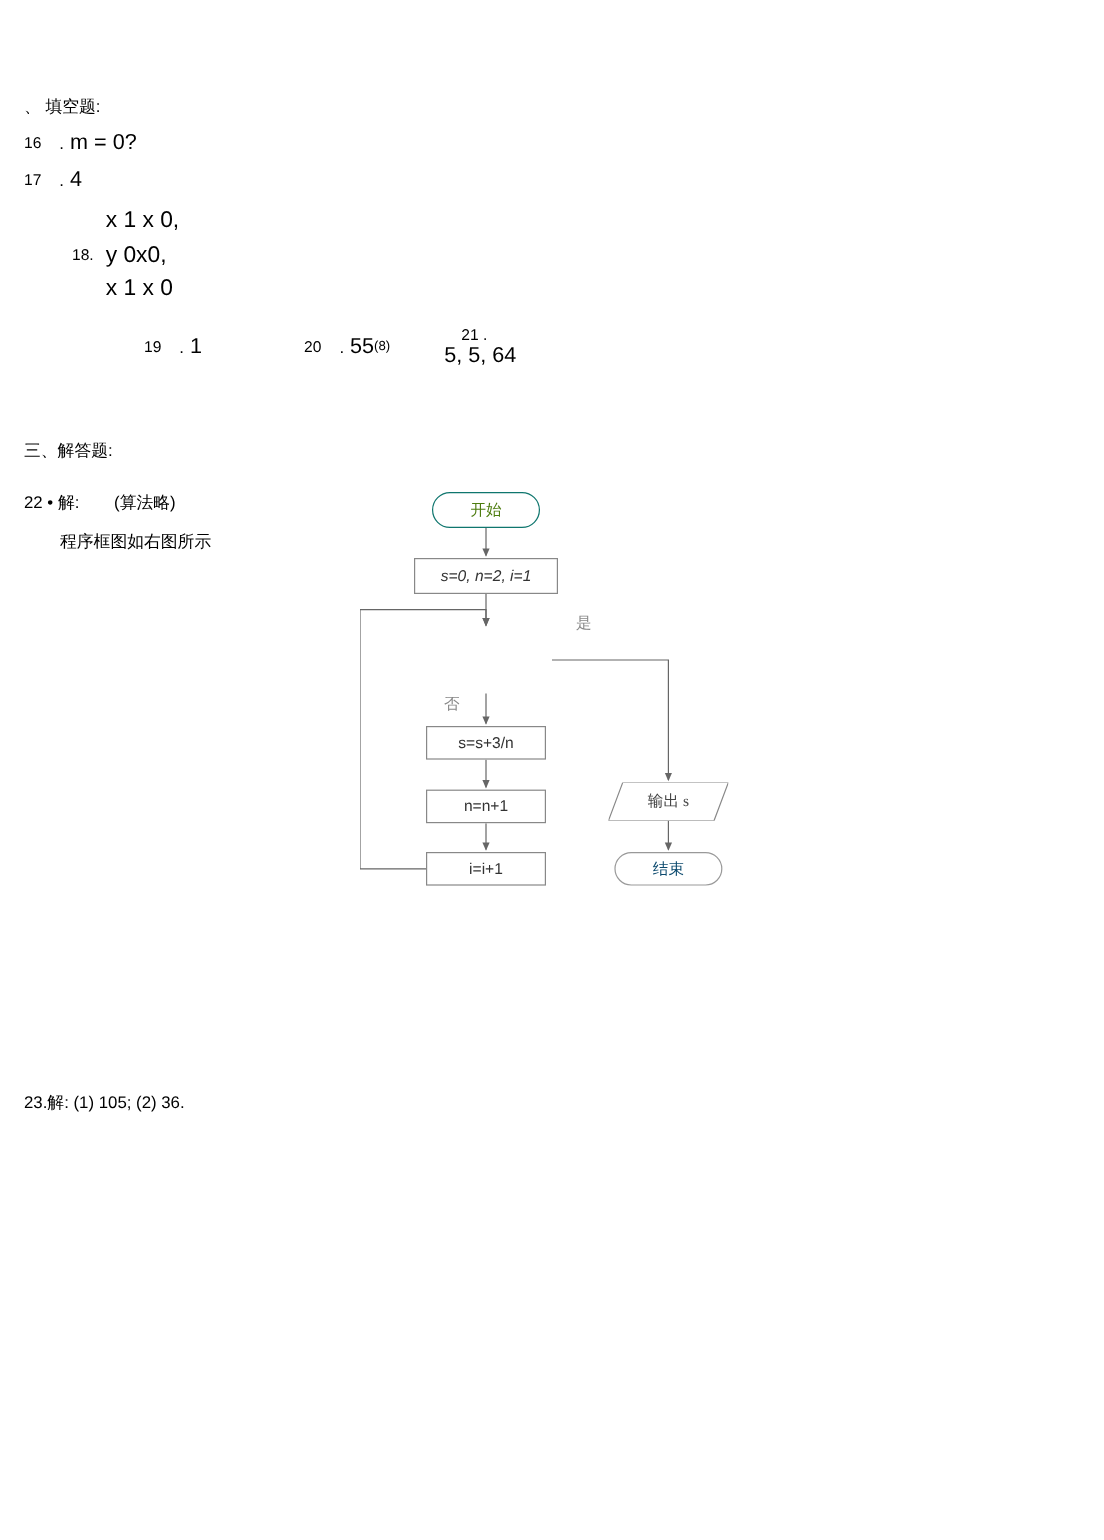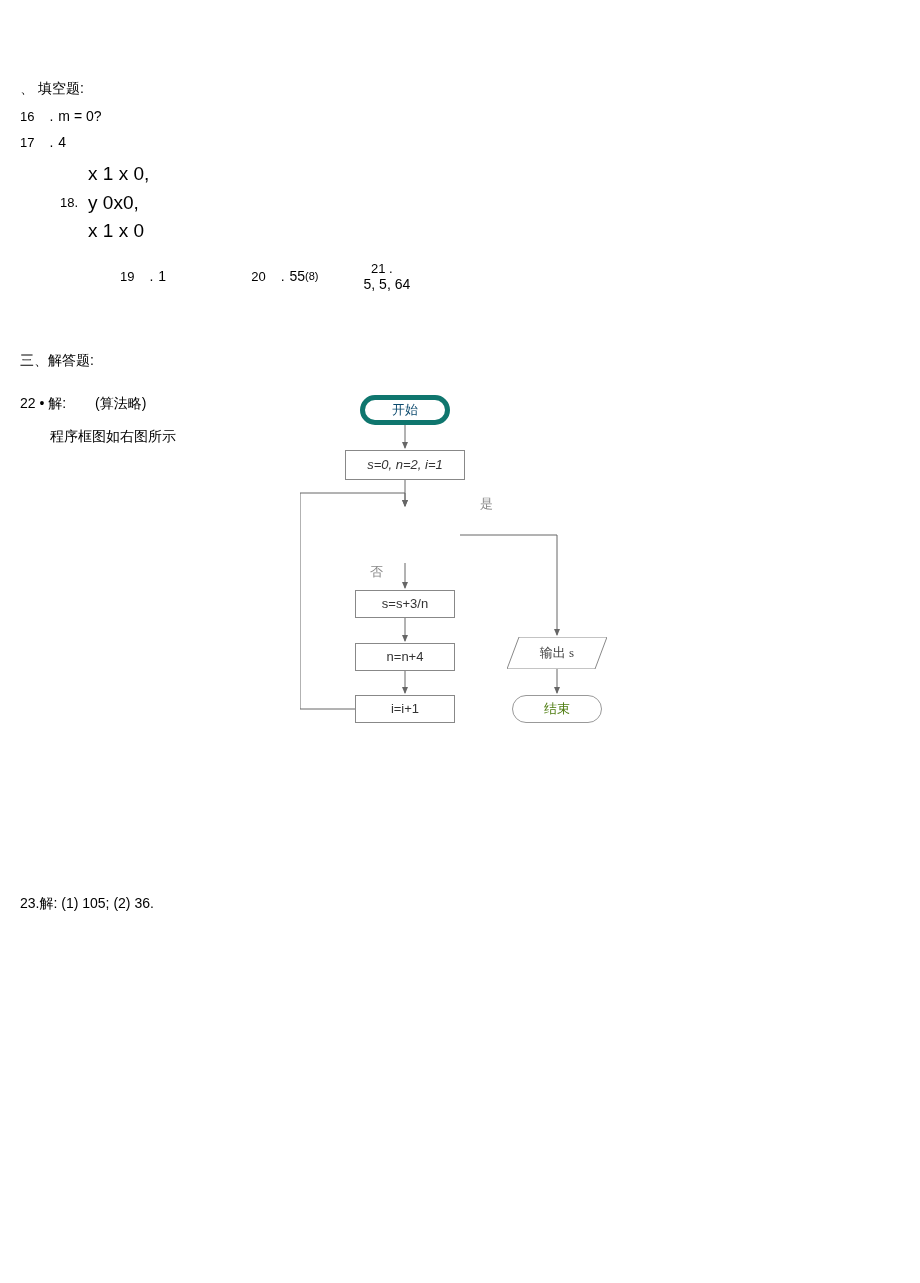--- a/index.html
+++ b/index.html
@@ -31,21 +31,21 @@
     .fill-item {
       display: inline-flex;
       align-items: center;
       margin-right: 25px;
     }
     .fill-num {
       font-size: 13px;
       margin-right: 10px;
     }
     .fill-ans {
-      font-size: 14px;
+      font-size: 18px;
     }
     .dot {
       margin: 0 5px;
     }
     .multi-line {
       display: inline-flex;
       flex-direction: column;
       line-height: 1.5;
       font-size: 19px;
       vertical-align: top;
@@ -87,26 +87,26 @@
       position: relative;
       height: 400px;
     }
     
     .fc-start {
       position: absolute;
       left: 60px;
       top: 0;
       width: 90px;
       height: 30px;
-      border: 5px solid #0f766e;
+      border: 1px solid #0f766e;
       border-radius: 15px;
       display: flex;
       align-items: center;
       justify-content: center;
-      color: #0c4a6e;
+      color: #4d7c0f;
     }
     .fc-box {
       position: absolute;
       border: 1px solid #888;
       background: white;
       display: flex;
       align-items: center;
       justify-content: center;
       font-size: 13px;
     }
@@ -200,21 +200,21 @@
       position: absolute;
       left: 212px;
       top: 300px;
       width: 90px;
       height: 28px;
       border: 1px solid #999;
       border-radius: 14px;
       display: flex;
       align-items: center;
       justify-content: center;
-      color: #4d7c0f;
+      color: #0c4a6e;
       font-family: "SimSun";
     }
     .fc-lines {
       position: absolute;
       left: 0;
       top: 0;
       width: 100%;
       height: 100%;
       pointer-events: none;
     }
@@ -301,21 +301,21 @@
       </svg>
 
       <div class="fc-start">开始</div>
       <div class="fc-box fc-init">s=0, n=2, i=1</div>
 
 
       <div class="fc-label-yes">是</div>
       <div class="fc-label-no">否</div>
 
       <div class="fc-box fc-assign1">s=s+3/n</div>
-      <div class="fc-box fc-assign2">n=n+4</div>
+      <div class="fc-box fc-assign2">n=n+1</div>
       <div class="fc-box fc-assign3">i=i+1</div>
 
       <div class="fc-output-wrap">
         <svg width="100" height="32">
           <polygon points="12,0 100,0 88,32 0,32" fill="white" stroke="#888" stroke-width="1"></polygon>
         </svg>
         <div class="fc-output-text">输出 s</div>
       </div>
 
       <div class="fc-end">结束</div>

